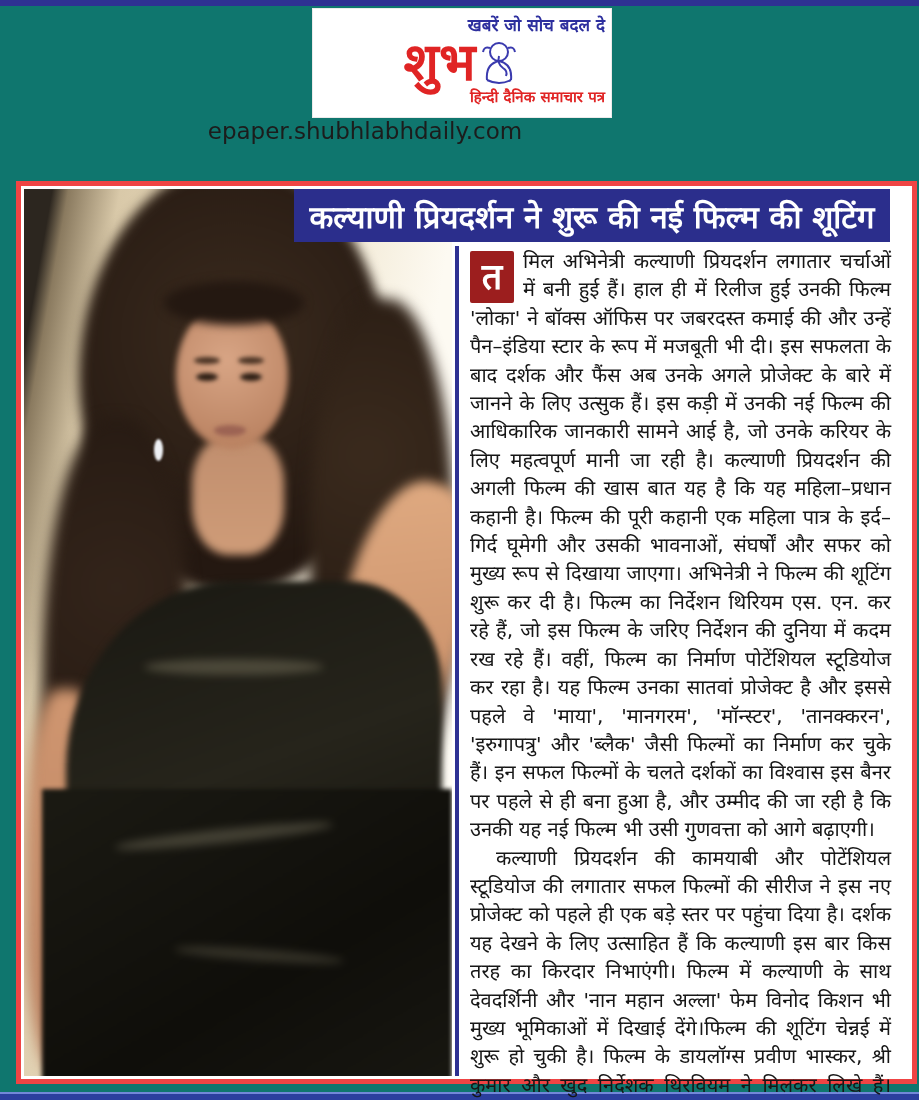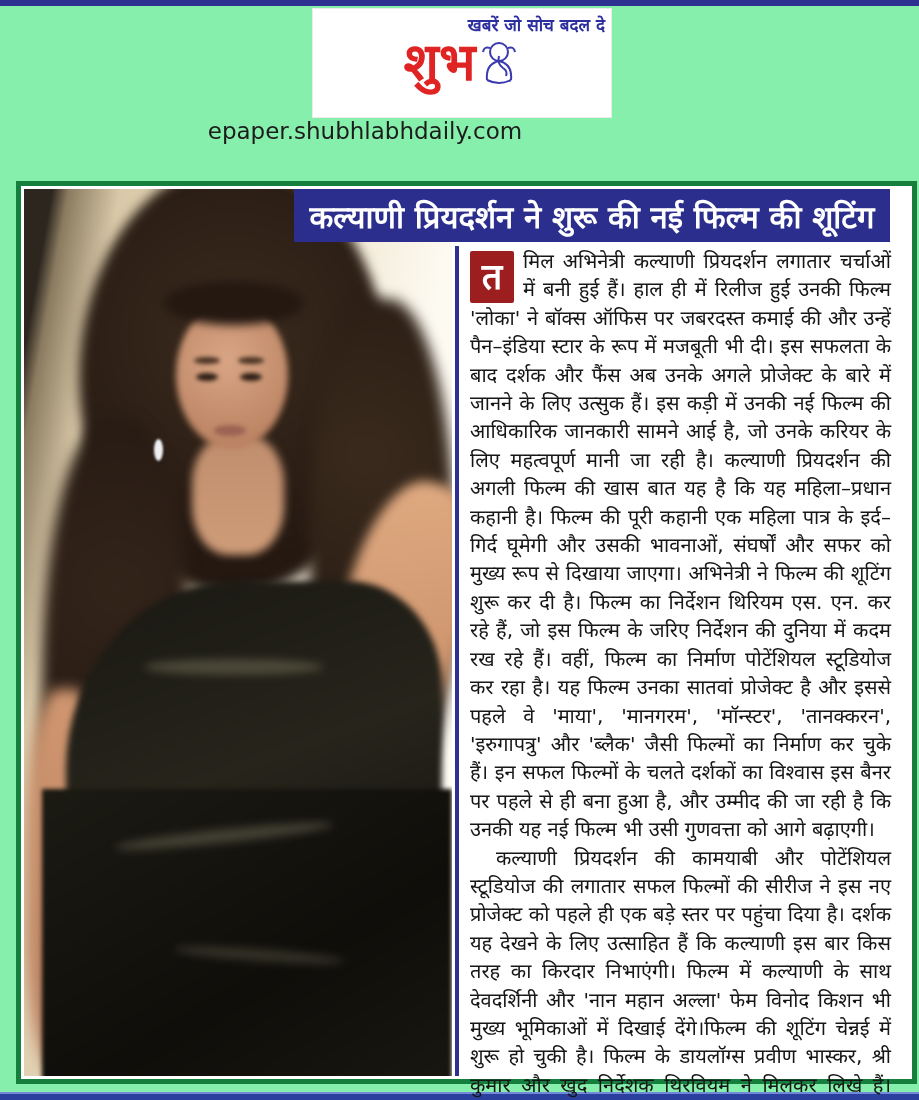--- a/index.html
+++ b/index.html
@@ -1,18 +1,18 @@
 <!DOCTYPE html>
 <html><head>
 <meta charset="utf-8">
 <style>
   * { margin:0; padding:0; box-sizing:border-box; }
   html,body { width:919px; height:1100px; background:#ffffff; overflow:hidden;
               font-family:"DejaVu Sans","Liberation Sans",sans-serif; }
-  .page { position:relative; width:919px; height:1100px; background:#86efac; }
+  .page { position:relative; width:919px; height:1100px; background:#0f766e; }
 
   .top-bar { position:absolute; left:0; top:0; width:919px; height:6px; background:#2e3192; }
   .bottom-bar { position:absolute; left:0; top:1092px; width:919px; height:8px;
                 background:linear-gradient(#7288d8 0,#7288d8 2px,#2b3f9e 2px,#2b3f9e 100%); }
 
   
   .logo-box { position:absolute; left:312px; top:8px; width:300px; height:110px;
               background:#fff; border:1px solid #eceaea; padding:2px 6px; }
   .tagline { font-size:17px; font-weight:bold; color:#2d2f9e; text-align:right; margin-top:2px;
              letter-spacing:0; }
@@ -21,21 +21,21 @@
   .ganesha { width:42px; height:52px; flex:0 0 auto; }
   .subtitle { font-size:15px; font-weight:bold; color:#e02424; text-align:right; margin-top:-4px; }
 
   .url-line  { position:absolute; left:0; top:118px; width:730px; text-align:center;
                font-size:23px; color:#1c1c1c; }
   .date-line { position:absolute; left:0; top:144px; width:919px; text-align:center;
                font-size:21px; color:#1c1c1c; }
 
   
   .article-box { position:absolute; left:16px; top:181px; width:901px; height:903px;
-                 border:5px solid #15803d; background:#fff;padding-left:44px; }
+                 border:5px solid #ef4444; background:#fff;padding-left:44px; }
 
   .headline-banner { position:absolute; left:273px; top:3px; right:22px; height:53px;
                      background:#2b2e8c; color:#ffffff; display:flex; align-items:center;
                      justify-content:center; font-size:31px; font-weight:bold; z-index:5;
                      letter-spacing:0; }
 
   .v-divider { position:absolute; left:434px; top:60px; bottom:3px; width:4px; background:#2e3192; z-index:4; }
 
   
   .text-col { position:absolute; left:449px; top:61px; right:21px; bottom:3px;
@@ -95,20 +95,21 @@
       <svg class="ganesha" viewBox="0 0 42 52">
         <g fill="none" stroke="#3a3aae" stroke-width="2">
           <circle cx="21" cy="16" r="9"></circle>
           <path d="M21 25 C 12 27, 8 34, 9 44 M21 25 C 30 27, 34 34, 33 44"></path>
           <path d="M21 20 q -2 8 4 12 q 5 3 3 8"></path>
           <path d="M9 44 q 12 6 24 0"></path>
           <path d="M12 12 q -6 -2 -7 4 M30 12 q 6 -2 7 4"></path>
         </g>
       </svg>
     </div>
+    <div class="subtitle">हिन्दी दैनिक समाचार पत्र</div>
   </div>
 
   <div class="url-line">epaper.shubhlabhdaily.com</div>
 
   <div class="article-box">
 
     <div class="headline-banner">कल्याणी प्रियदर्शन ने शुरू की नई फिल्म की शूटिंग</div>
 
     <div class="photo">
       <div class="ph-glow"></div>

